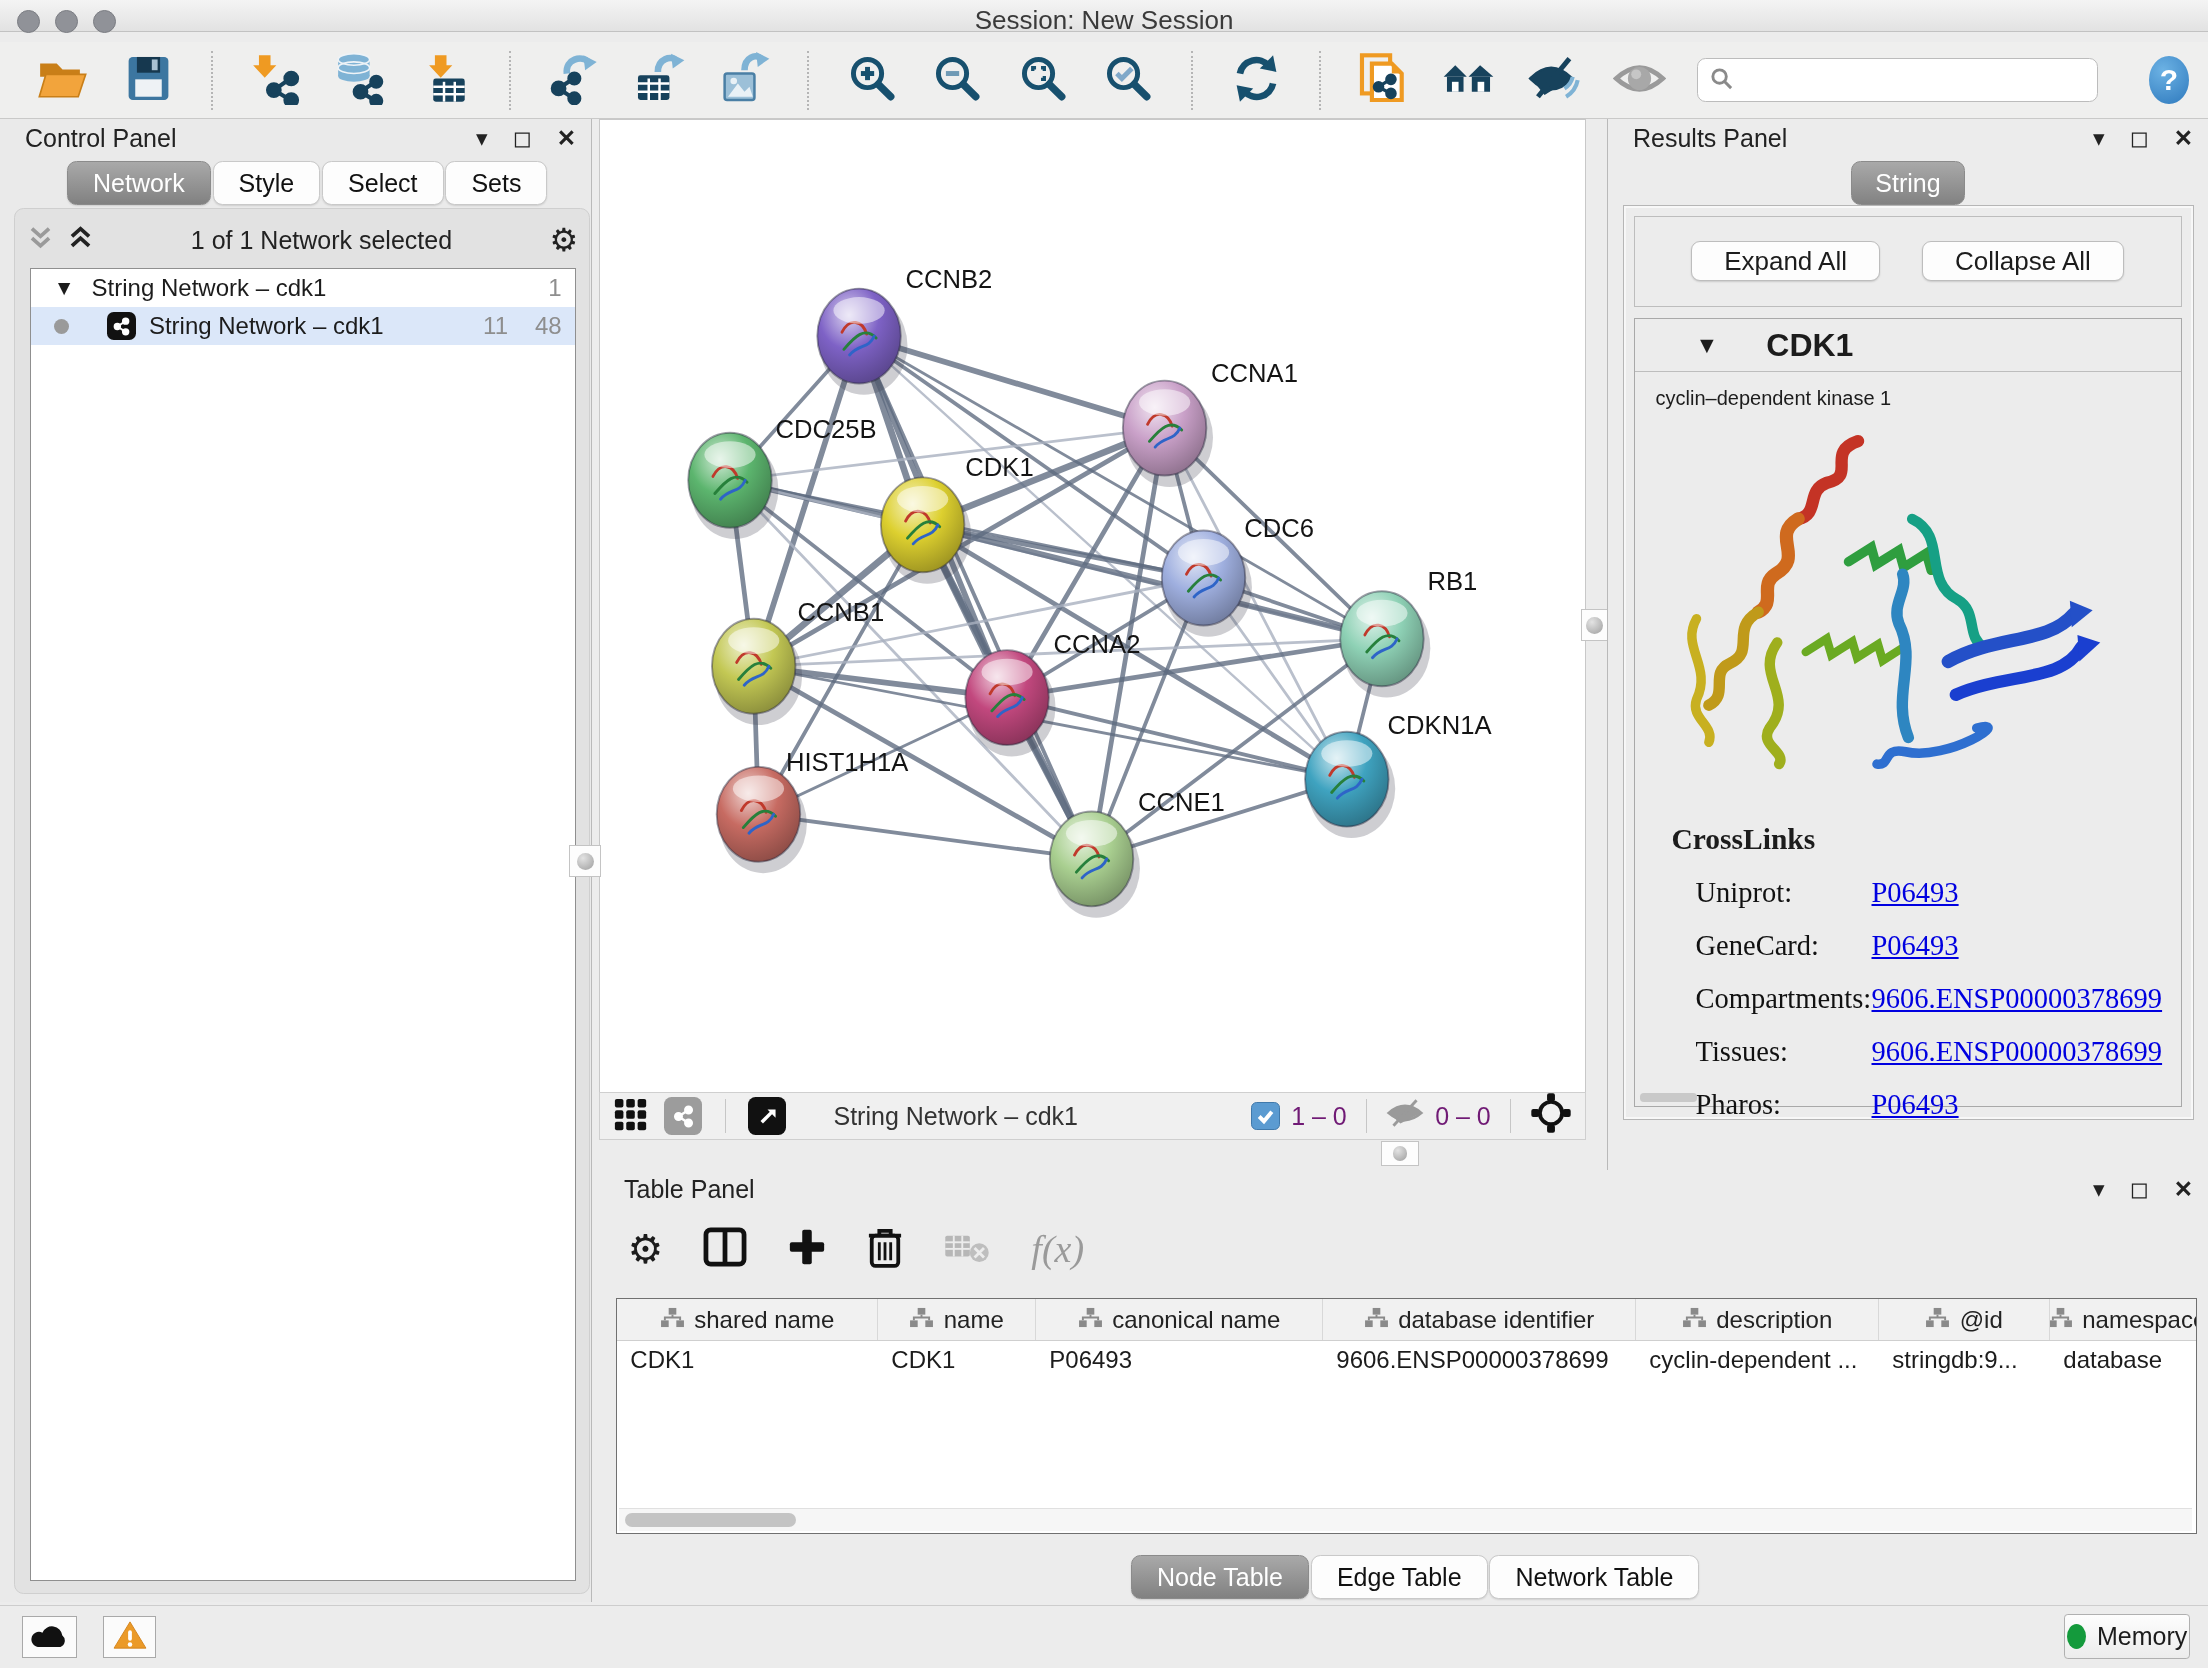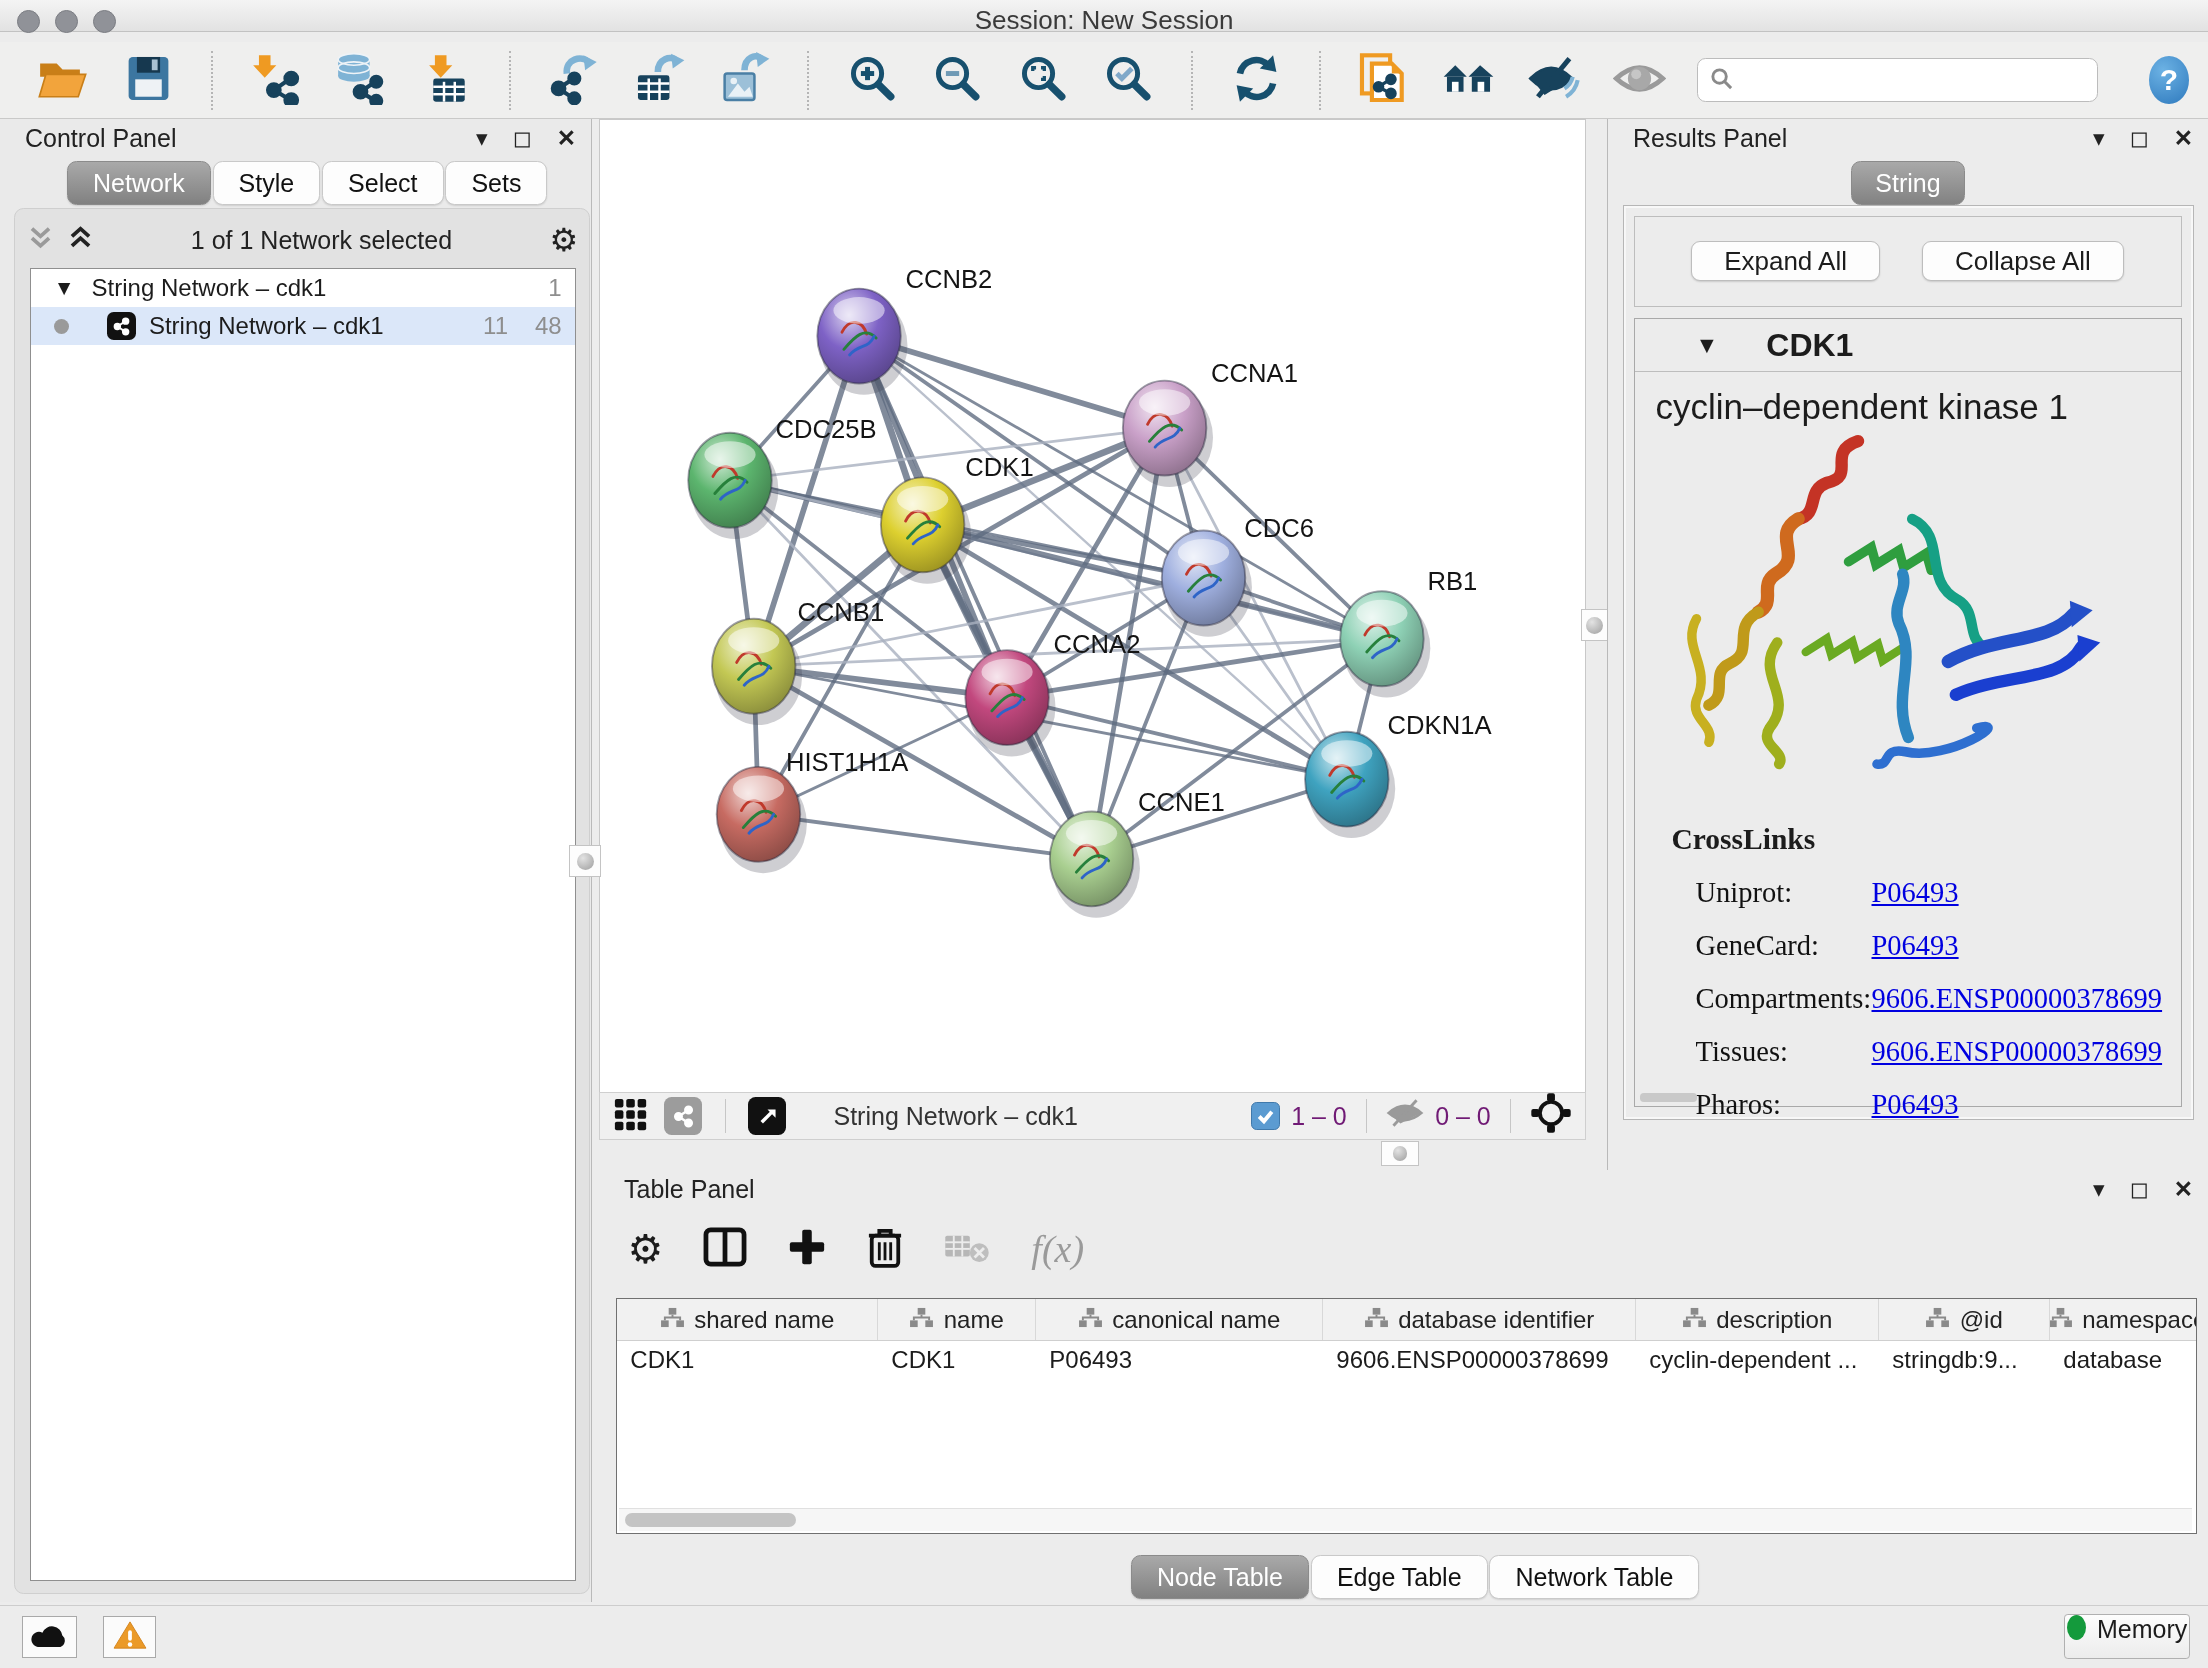--- a/index.html
+++ b/index.html
@@ -53,21 +53,21 @@
   .knob i { width:17px; height:17px; border-radius:50%; background:radial-gradient(circle at 35% 30%, #e3e3e3, #9d9d9d); }
 
   
   .results-panel { left:1607px; top:119px; width:601px; height:1051px; background:#ececec; border-left:1px solid #b9b9b9; }
   .string-tab { position:absolute; left:243px; top:42px; width:114px; height:44px; background:linear-gradient(#a9a9a9,#828282); border:1px solid #8b8b8b; border-radius:9.5px; color:#fff; font-size:25px; display:flex; align-items:center; justify-content:center; }
   .rp-frame { position:absolute; left:15px; top:86px; width:571px; height:915px; border:1.9px solid #b6b6b6; background:#ececec; box-shadow:inset 0 0 0 1.9px #f8f8f8; }
   .rp-btnrow { position:absolute; left:9.5px; top:9.5px; width:548px; height:91px; border:1px solid #bdbdbd; display:flex; align-items:center; justify-content:center; gap:42px; }
   .rp-btn { height:40px; padding:0 32px; background:#fdfdfd; border:1px solid #bdbdbd; border-radius:9px; font-size:26px; display:flex; align-items:center; box-shadow:0 1px 1.9px rgba(0,0,0,.15); }
   .gene-card { position:absolute; left:9.5px; top:112px; width:548px; height:789px; border:1px solid #a9a9a9; background:#ececec; }
   .gc-head { height:53px; border-bottom:1px solid #bdbdbd; display:flex; align-items:center; font-size:32px; font-weight:bold; }
-  .gc-desc { font-size:35px; padding:15px 0 0 21px; }
+  .gc-desc { font-size:20px; padding:15px 0 0 21px; }
   .crosslinks { position:absolute; left:0; top:504px; width:100%; font-family:"Liberation Serif", serif; }
   .cl-title { font-size:29.5px; font-weight:bold; padding-left:37px; }
   .cl-row { display:flex; font-size:28.5px; margin-top:21px; }
   .cl-row .l { width:176px; margin-left:61px; color:#111; }
   .cl-row a { color:#0000e0; text-decoration:underline; }
   .mini-scroll { position:absolute; left:5.7px; bottom:3.8px; width:57px; height:9.5px; background:#c9c9c9; border-radius:3.8px; }
 
   
   .table-panel { left:599px; top:1170px; width:1609px; height:436px; background:#ececec; }
   .tp-toolbar { position:absolute; left:28.5px; top:46px; height:65px; display:flex; align-items:center; gap:40px; }
@@ -77,21 +77,21 @@
   .th { display:flex; align-items:center; justify-content:center; gap:9.5px; font-size:24px; color:#222; border-right:1px solid #d8d8d8; flex:0 0 auto; overflow:hidden; white-space:nowrap; }
   .tbl-row { display:flex; height:38px; }
   .td { font-size:24px; display:flex; align-items:center; padding-left:13.3px; flex:0 0 auto; overflow:hidden; white-space:nowrap; }
   .hscroll { position:absolute; left:1.9px; bottom:1.9px; width:1573px; height:23px; background:#f6f6f6; border-top:1px solid #e0e0e0; }
   .hthumb { position:absolute; left:5.7px; top:3.8px; width:171px; height:14.3px; background:#c4c4c4; border-radius:7.6px; }
   .tp-tabs { position:absolute; left:532px; top:385px; display:flex; }
 
   
   .statusbar { left:0; top:1605px; width:2208px; height:63px; background:#ececec; border-top:1px solid #cdcdcd; }
   .sq-btn { position:absolute; top:9.5px; height:42px; background:#fbfbfb; border:1.9px solid #a9a9a9; display:flex; align-items:center; justify-content:center; }
-  .mem-btn { position:absolute; left:2064px; top:7.6px; width:126px; height:45px; background:linear-gradient(#fdfdfd,#ececec); border:1.9px solid #b0b0b0; border-radius:3.8px; display:flex; align-items:flex-start; justify-content:center; gap:11.4px; font-size:25px; }
+  .mem-btn { position:absolute; left:2064px; top:7.6px; width:126px; height:45px; background:linear-gradient(#fdfdfd,#ececec); border:1.9px solid #b0b0b0; border-radius:3.8px; display:flex; align-items:center; justify-content:center; gap:11.4px; font-size:25px; }
   .mem-dot { width:19px; height:25px; border-radius:50%; background:#149a3c; }
 
   svg text { font-family:"Liberation Sans", sans-serif; }
   .netlabel { font-size:27px; fill:#141414; }
 </style>
 </head>
 <body>
 
 <div class="abs titlebar">
   <span class="traffic" style="left:17px"></span>

